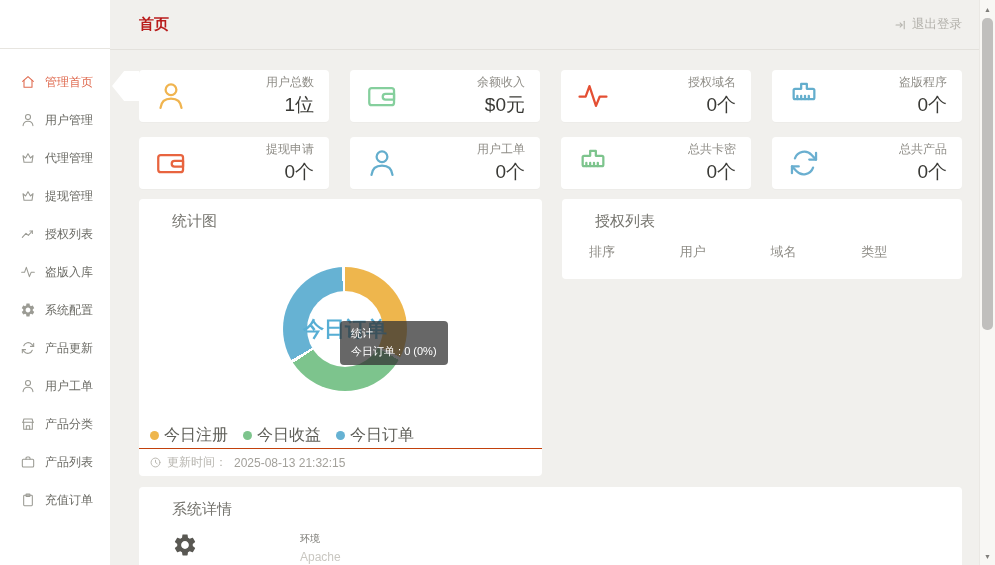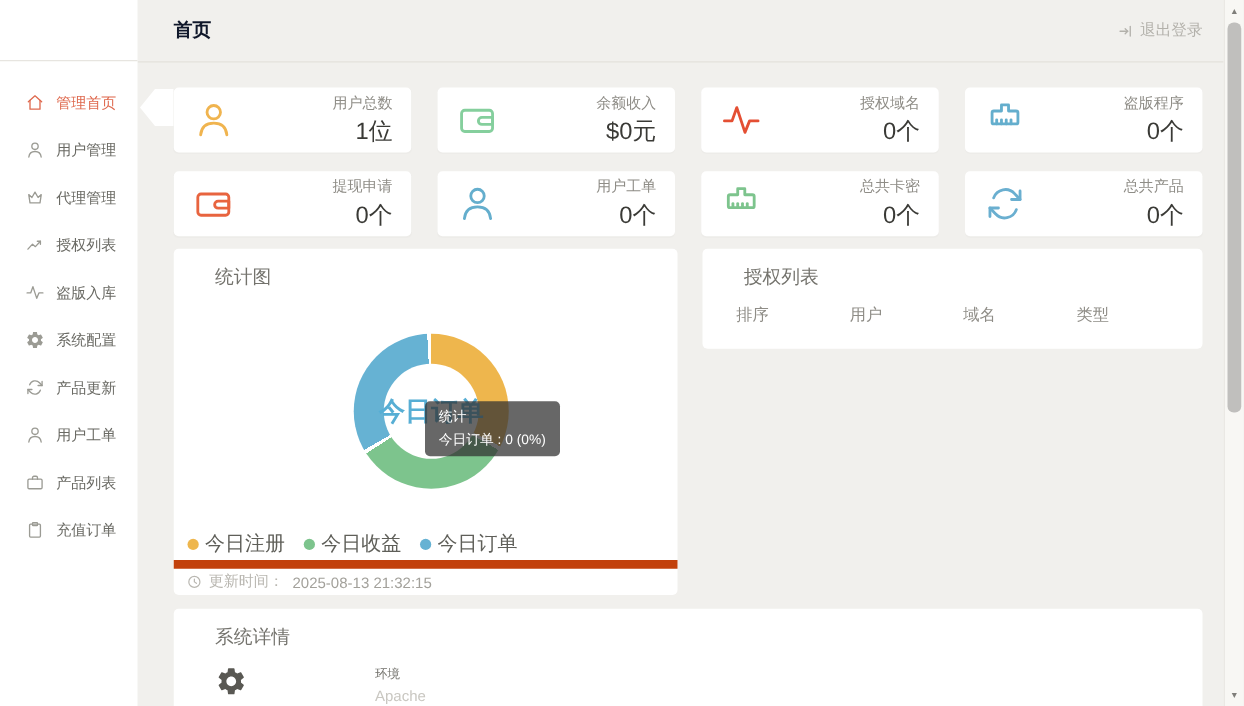--- a/index.html
+++ b/index.html
@@ -18,21 +18,21 @@
   .sidebar-nav { padding-top: 14px; }
   .nav-item { display: flex; align-items: center; height: 38px; padding-left: 20px; cursor: pointer; color: #6a6a64; }
   .nav-icon { width: 16px; height: 16px; margin-right: 9px; color: #9b9b94; flex: none; }
   .nav-icon svg { width: 16px; height: 16px; }
   .nav-label { font-size: 12px; white-space: nowrap; }
   .nav-item.active, .nav-item.active .nav-icon { color: #df6a4f; }
 
   
   .main { position: absolute; left: 110px; top: 0; right: 16px; bottom: 0; }
   .header { height: 50px; border-bottom: 1px solid #e3e1dc; display: flex; align-items: center; padding: 0 17px 0 29px; }
-  .page-title { font-size: 15px; font-weight: bold; color: #0f172a; }
+  .page-title { font-size: 15px; font-weight: bold; color: #b91c1c; }
   .logout { margin-left: auto; display: flex; align-items: center; gap: 4px; color: #b3b1ab; font-size: 12.5px; cursor: pointer; }
   .logout svg { width: 14px; height: 14px; }
 
   .content { position: relative; padding: 20px 17px 0 29px; }
   .active-arrow { position: absolute; left: 2px; top: 21px; width: 27px; height: 30px; background: #fff;
     clip-path: polygon(0 50%, 45% 0, 100% 0, 100% 100%, 45% 100%); }
 
   
   .cards { display: grid; grid-template-columns: repeat(4, 1fr); column-gap: 21px; row-gap: 15px; }
   .card { background: #fff; border-radius: 4px; height: 52px; display: flex; align-items: center; padding: 0 15px;
@@ -51,21 +51,21 @@
   .donut { position: absolute; left: 144px; top: 68px; width: 124px; height: 124px; border-radius: 50%; }
   .donut-hole { position: absolute; left: 24px; top: 24px; width: 76px; height: 76px; background: #fff; border-radius: 50%;
     display: flex; align-items: center; justify-content: center; }
   .donut-center-label { font-size: 21px; font-weight: bold; color: #57aed4; white-space: nowrap; }
   .chart-tooltip { position: absolute; left: 201px; top: 122px; z-index: 3; background: rgba(50,50,50,.74); color: #fff;
     border-radius: 4px; padding: 5px 11px 6px; font-size: 11px; white-space: nowrap; }
   .tooltip-title { margin-bottom: 3px; }
   .legend { position: absolute; left: 11px; top: 226px; display: flex; gap: 15px; align-items: center; }
   .legend-item { display: flex; align-items: center; gap: 5px; font-size: 16px; color: #5f5f59; cursor: pointer; }
   .legend-dot { width: 9px; height: 9px; border-radius: 50%; flex: none; }
-  .chart-footer { position: absolute; left: 0; right: 0; bottom: 0; height: 28px; border-top: 7px solid #c2410c;
+  .chart-footer { position: absolute; left: 0; right: 0; bottom: 0; height: 28px; border-top: 1px solid #c2410c;
     display: flex; align-items: center; padding: 0 10px; font-size: 12px; color: #b9b7b1; gap: 5px; }
   .chart-footer svg { width: 13px; height: 13px; color: #b9b7b1; }
   .chart-footer .time { color: #a3a19b; margin-left: 2px; }
 
   .auth-panel { flex: 1; height: 80px; }
   .auth-cols { display: grid; grid-template-columns: repeat(4, 1fr); padding: 12px 10px 0; }
   .auth-col { font-size: 13px; color: #8f8d87; }
 
   .system-panel { margin-top: 11px; height: 110px; }
   .sys-item { display: flex; align-items: flex-start; padding: 13px 16px 0; }
@@ -112,20 +112,28 @@
         <span class="nav-icon">
           <svg viewBox="0 0 24 24" fill="none" stroke="currentColor" stroke-width="1.6" stroke-linecap="round" stroke-linejoin="round">
             <path d="M4.5 8.5 8.3 12 12 5.5 15.7 12l3.8-3.5L18 18.5H6z"></path>
           </svg>
         </span>
         <span class="nav-label">代理管理</span>
       </div>
       <div class="nav-item">
         <span class="nav-icon">
           <svg viewBox="0 0 24 24" fill="none" stroke="currentColor" stroke-width="1.6" stroke-linecap="round" stroke-linejoin="round">
+            <path d="M4.5 8.5 8.3 12 12 5.5 15.7 12l3.8-3.5L18 18.5H6z"></path>
+          </svg>
+        </span>
+        <span class="nav-label">提现管理</span>
+      </div>
+      <div class="nav-item">
+        <span class="nav-icon">
+          <svg viewBox="0 0 24 24" fill="none" stroke="currentColor" stroke-width="1.6" stroke-linecap="round" stroke-linejoin="round">
             <path d="M3.5 17l5.5-6 3.5 3 6-6.5"></path>
             <path d="M14.8 7.5h3.7v3.7"></path>
           </svg>
         </span>
         <span class="nav-label">授权列表</span>
       </div>
       <div class="nav-item">
         <span class="nav-icon">
           <svg viewBox="0 0 24 24" fill="none" stroke="currentColor" stroke-width="1.6" stroke-linecap="round" stroke-linejoin="round">
             <path d="M2.5 12.5h4.3L9.5 5l4.6 14 2.6-6.5h4.8"></path>
@@ -153,20 +161,31 @@
         <span class="nav-label">产品更新</span>
       </div>
       <div class="nav-item">
         <span class="nav-icon">
           <svg viewBox="0 0 24 24" fill="none" stroke="currentColor" stroke-width="1.6" stroke-linecap="round" stroke-linejoin="round">
             <circle cx="12" cy="7.6" r="3.8"></circle>
             <path d="M4.6 20.4c.5-4.7 3.6-6.6 7.4-6.6s6.9 1.9 7.4 6.6"></path>
           </svg>
         </span>
         <span class="nav-label">用户工单</span>
+      </div>
+      <div class="nav-item">
+        <span class="nav-icon">
+          <svg viewBox="0 0 24 24" fill="none" stroke="currentColor" stroke-width="1.6" stroke-linecap="round" stroke-linejoin="round">
+            <path d="M4.5 9.5l1.3-5h12.4l1.3 5"></path>
+            <path d="M4 9.5h16"></path>
+            <path d="M5.5 9.5V20h13V9.5"></path>
+            <path d="M9.5 20v-5.5h5V20"></path>
+          </svg>
+        </span>
+        <span class="nav-label">产品分类</span>
       </div>
       <div class="nav-item">
         <span class="nav-icon">
           <svg viewBox="0 0 24 24" fill="none" stroke="currentColor" stroke-width="1.6" stroke-linecap="round" stroke-linejoin="round">
             <rect x="3.5" y="8" width="17" height="11.5" rx="1.5"></rect>
             <path d="M9 8V6.2a1.7 1.7 0 0 1 1.7-1.7h2.6A1.7 1.7 0 0 1 15 6.2V8"></path>
           </svg>
         </span>
         <span class="nav-label">产品列表</span>
       </div>

